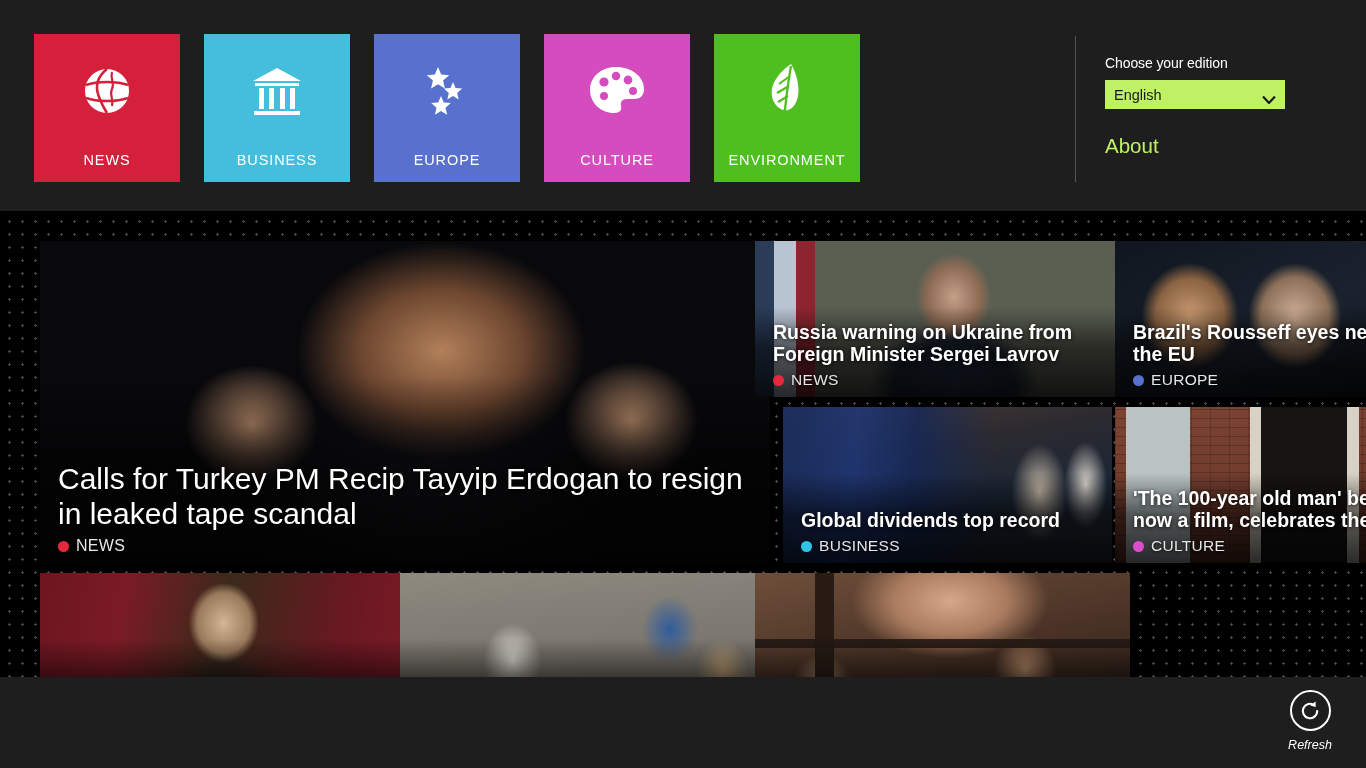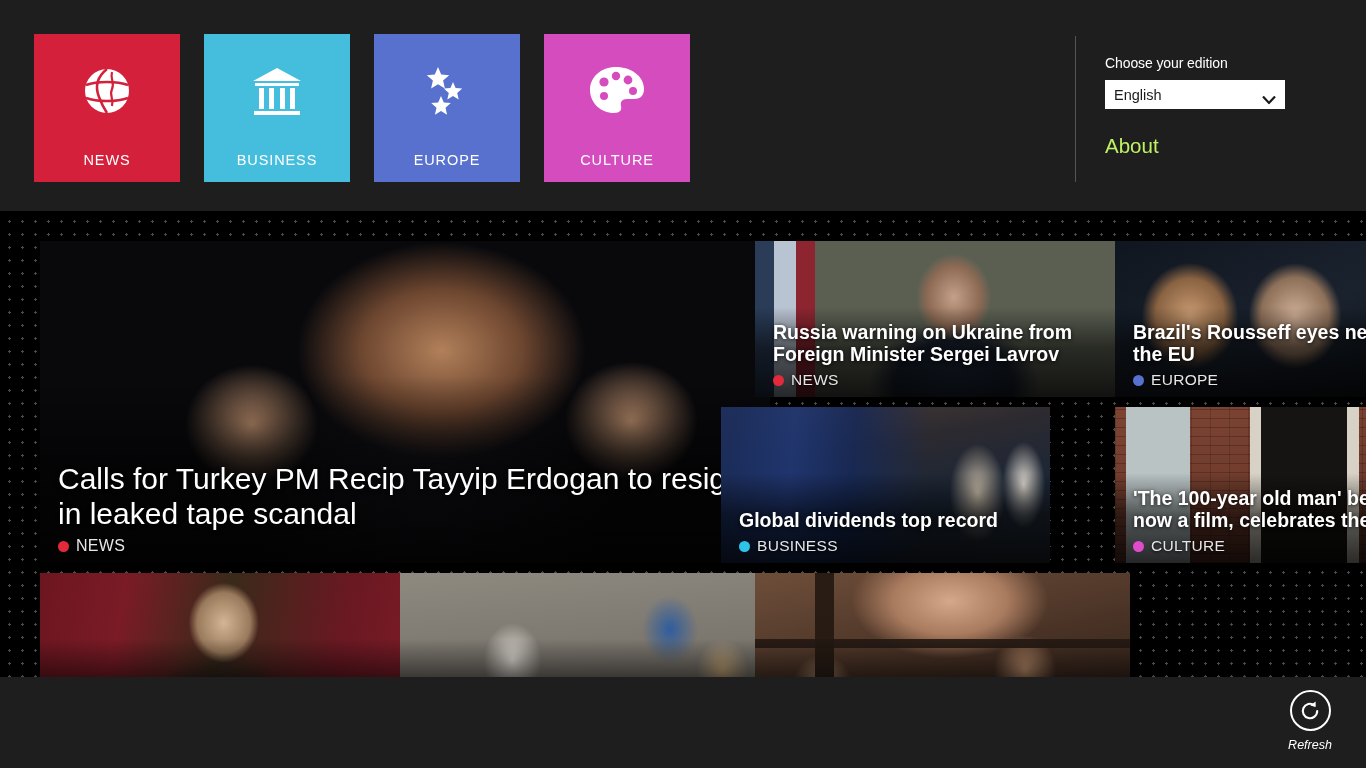--- a/index.html
+++ b/index.html
@@ -92,21 +92,21 @@
     font-family: "Liberation Sans", sans-serif;
     font-weight: normal;
     letter-spacing: -0.1px;
     white-space: nowrap;
   }
 
   .edition-select {
     margin-top: 9px;
     width: 180px;
     height: 29px;
-    background: #ffffff;
+    background: #bef264;
     color: #1a1a1a;
     border: none;
     position: relative;
     cursor: pointer;
     display: flex;
     align-items: center;
   }
   .edition-select-value {
     padding-left: 9px;
     font-size: 14.5px;
@@ -305,20 +305,30 @@
             <circle cx="28" cy="11" r="4.2" fill="#d44cbe"></circle>
             <circle cx="40" cy="15" r="4.4" fill="#d44cbe"></circle>
             <circle cx="45" cy="26" r="4.0" fill="#d44cbe"></circle>
             <circle cx="16" cy="31" r="4.0" fill="#d44cbe"></circle>
           </svg>
         </div>
         <div class="tile-label">CULTURE</div>
       </div>
 
 
+      <div class="tile" style="background-color: rgb(79, 191, 31);">
+        <div class="tile-icon">
+          <svg width="46" height="58" viewBox="0 0 46 58">
+            <path d="M27 2 C 10 14, 4 28, 10 40 C 13 46, 19 49, 24 48 C 32 46, 36 34, 34 22 C 33 14, 30 7, 27 2 Z" fill="#ffffff"></path>
+            <path d="M27 4 C 24 20, 22 38, 20 56" stroke="#4fbf1f" stroke-width="2.3" fill="none"></path>
+            <path d="M26 14 L 15 22 M25 24 L 13 31 M24 34 L 14 40" stroke="#4fbf1f" stroke-width="2.1" fill="none"></path>
+          </svg>
+        </div>
+        <div class="tile-label">ENVIRONMENT</div>
+      </div>
 
     </div>
 
     <div class="header-divider"></div>
 
     <div class="edition-panel">
       <div class="edition-title">Choose your edition</div>
       <div class="edition-select">
         <span class="edition-select-value">English</span>
         <span class="edition-chevron">
@@ -362,21 +372,21 @@
         <div class="card-scrim"></div>
         <div class="card-text">
           <div class="card-title">Russia warning on Ukraine from Foreign Minister Sergei Lavrov</div>
           <div class="card-cat">
             <span class="cat-dot" style="background:#e5293c;"></span>
             <span class="cat-name">NEWS</span>
           </div>
         </div>
       </div>
 
-      <div class="card med" style="left:681px; top:166px; width:304px; height:156px;">
+      <div class="card med" style="left:743px; top:166px; width:304px; height:156px;">
         <div class="card-photo" style="background:
                linear-gradient(170deg, #4a3c33 0%, #2c2a30 30%, #1b2636 62%, #242a33 100%);"></div>
         <div class="card-photo" style="background:
                linear-gradient(95deg, rgba(25,45,95,0.9) 4%, rgba(30,55,120,0.85) 22%, rgba(20,40,90,0.8) 40%, rgba(40,40,48,0) 62%),
                radial-gradient(ellipse 40px 70px at 78% 55%, #cfc2ae 0%, rgba(140,128,112,0) 70%),
                radial-gradient(ellipse 30px 60px at 92% 50%, #e2dcd2 0%, rgba(160,150,140,0) 72%);"></div>
         <div class="card-scrim"></div>
         <div class="card-text">
           <div class="card-title">Global dividends top record</div>
           <div class="card-cat">

